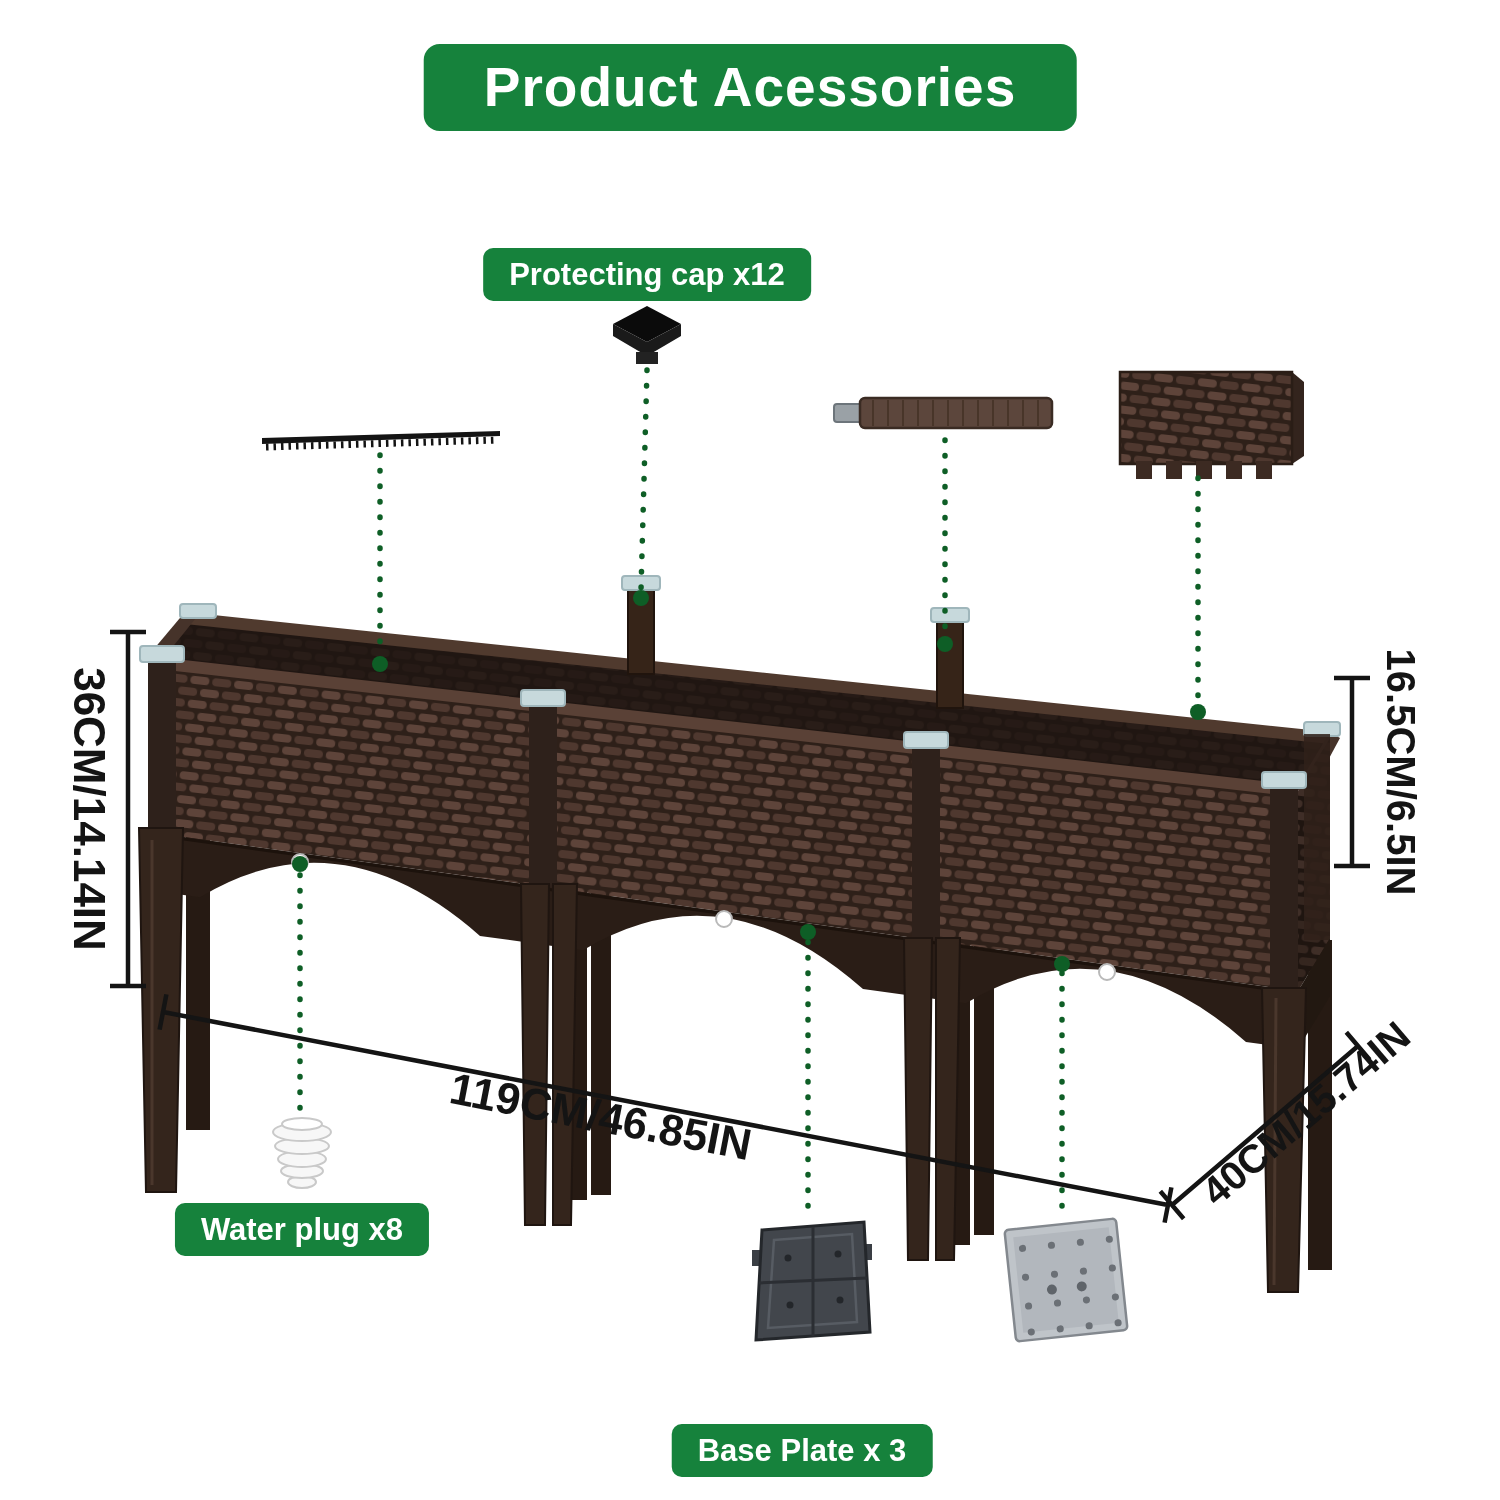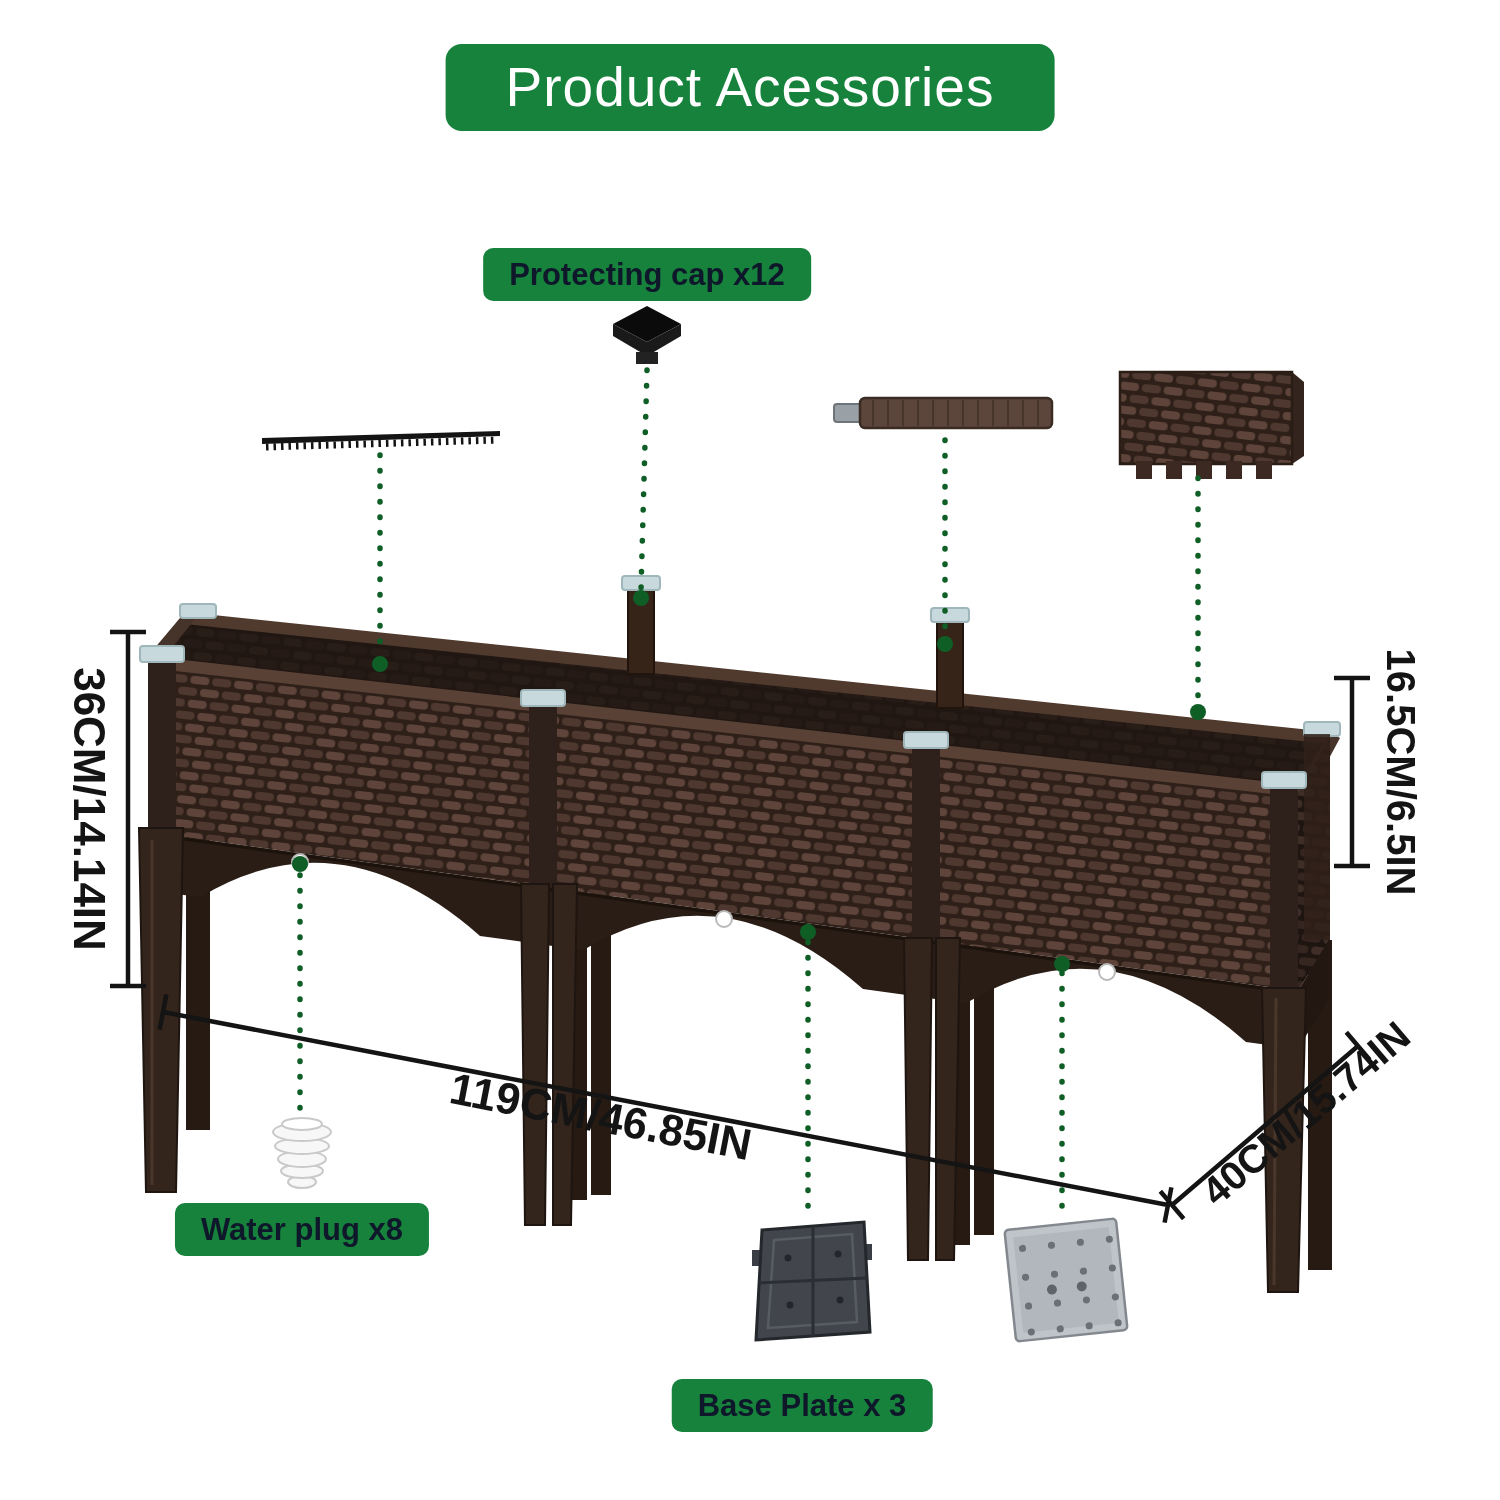--- a/index.html
+++ b/index.html
@@ -2,28 +2,28 @@
 <html style="--badge-green: #16823C; --connector-green: #0E5E26;"><head>
 <meta charset="utf-8">
 <style>
   html,body{margin:0;padding:0;background:#ffffff;}
   .page{
     position:relative;width:1500px;height:1500px;background:#ffffff;overflow:hidden;
     font-family:"Liberation Sans", sans-serif;
   }
   .badge{
     position:absolute;transform:translateX(-50%);
-    background:var(--badge-green,#16823C);color:#0f172a;
+    background:var(--badge-green,#16823C);color:#ffffff;
     font-weight:bold;font-size:31px;line-height:1;
     padding:11px 26px;border-radius:10px;white-space:nowrap;
   }
   .title-badge{
     position:absolute;left:750px;top:44px;transform:translateX(-50%);
     background:var(--badge-green,#16823C);color:#ffffff;
-    font-weight:normal;font-size:55px;line-height:1;
+    font-weight:bold;font-size:55px;line-height:1;
     padding:16px 60px;border-radius:16px;white-space:nowrap;
     letter-spacing:1px;
   }
   svg{position:absolute;left:0;top:0;}
   .conn{fill:none;stroke:var(--connector-green,#0E5E26);stroke-width:5.5;stroke-linecap:round;stroke-dasharray:0.5 15;}
   .conn-dot{fill:var(--connector-green,#0E5E26);stroke:none;}
   .dim{stroke:#141414;stroke-width:4.5;fill:none;}
   .dim-text{font-family:"Liberation Sans",sans-serif;font-weight:bold;fill:#141414;}
   .fs44{font-size:44px;} .fs40{font-size:40px;}
 </style>
@@ -213,15 +213,15 @@
       <text class="dim-text fs40" transform="rotate(90 1398 772)" x="1398" y="772" text-anchor="middle" dominant-baseline="middle">16.5CM/6.5IN</text>
       <text class="dim-text fs44" transform="rotate(10.9 600 1120)" x="600" y="1120" text-anchor="middle" dominant-baseline="middle">119CM/46.85IN</text>
       <text class="dim-text fs40" transform="rotate(-40.5 1308 1116)" x="1308" y="1116" text-anchor="middle" dominant-baseline="middle">40CM/15.74IN</text>
     </g>
   </svg>
 
   <div class="title-badge">Product Acessories</div>
 
   <div class="badge" style="left:647px;top:248px;">Protecting cap x12</div>
   <div class="badge" style="left:302px;top:1203px;">Water plug x8</div>
-  <div class="badge" style="left:802px;top:1379px;">Base Plate x 3</div>
+  <div class="badge" style="left:802px;top:1424px;">Base Plate x 3</div>
 
 </div>
 
 </body></html>

